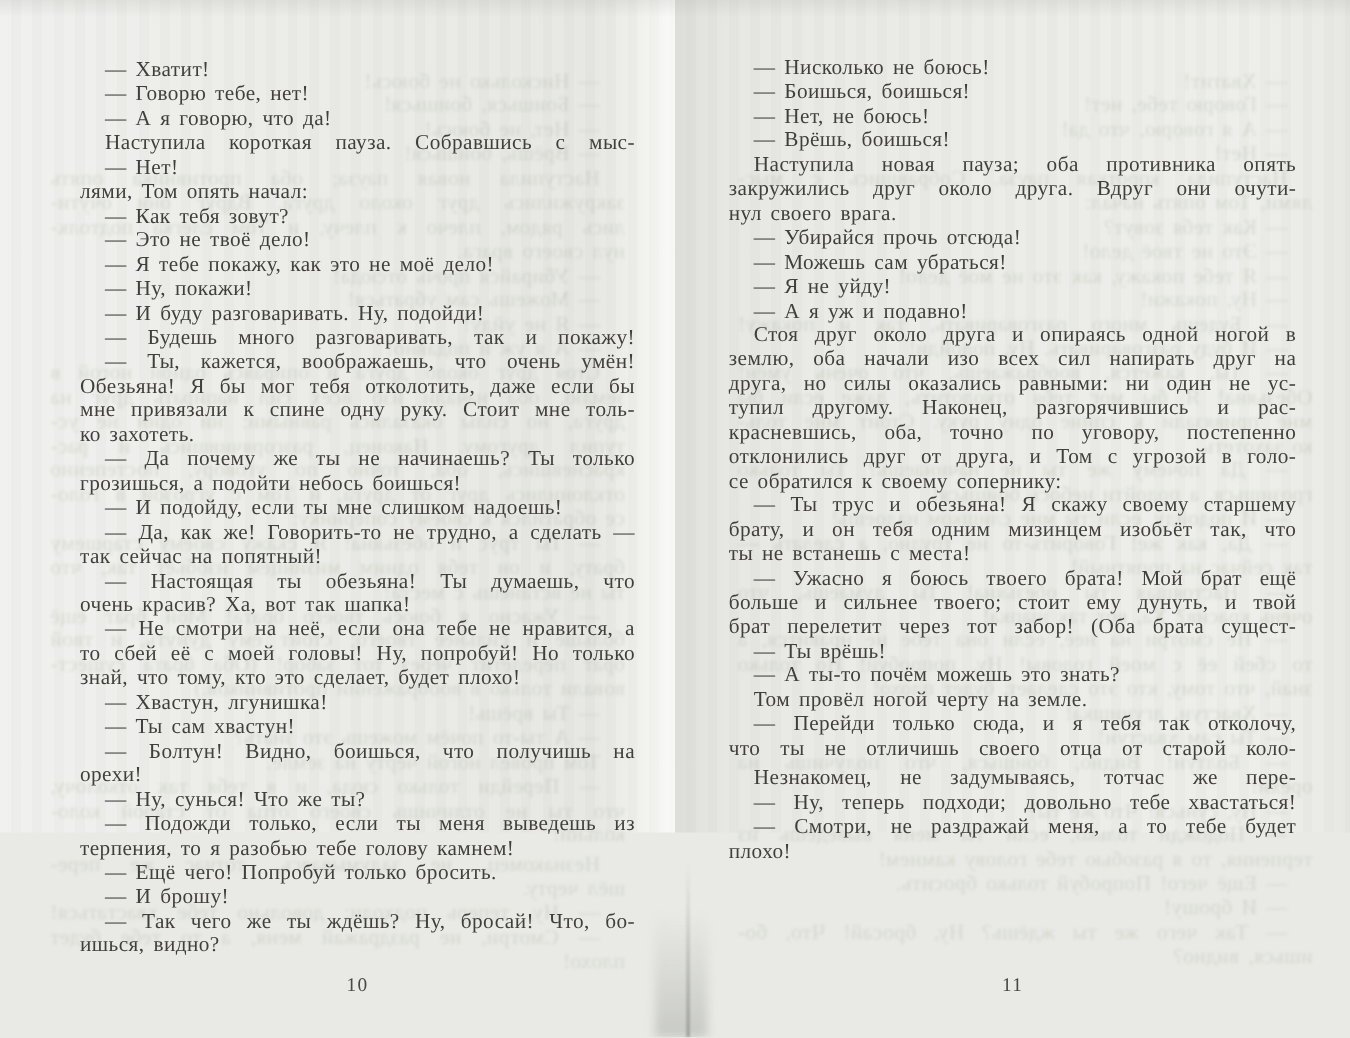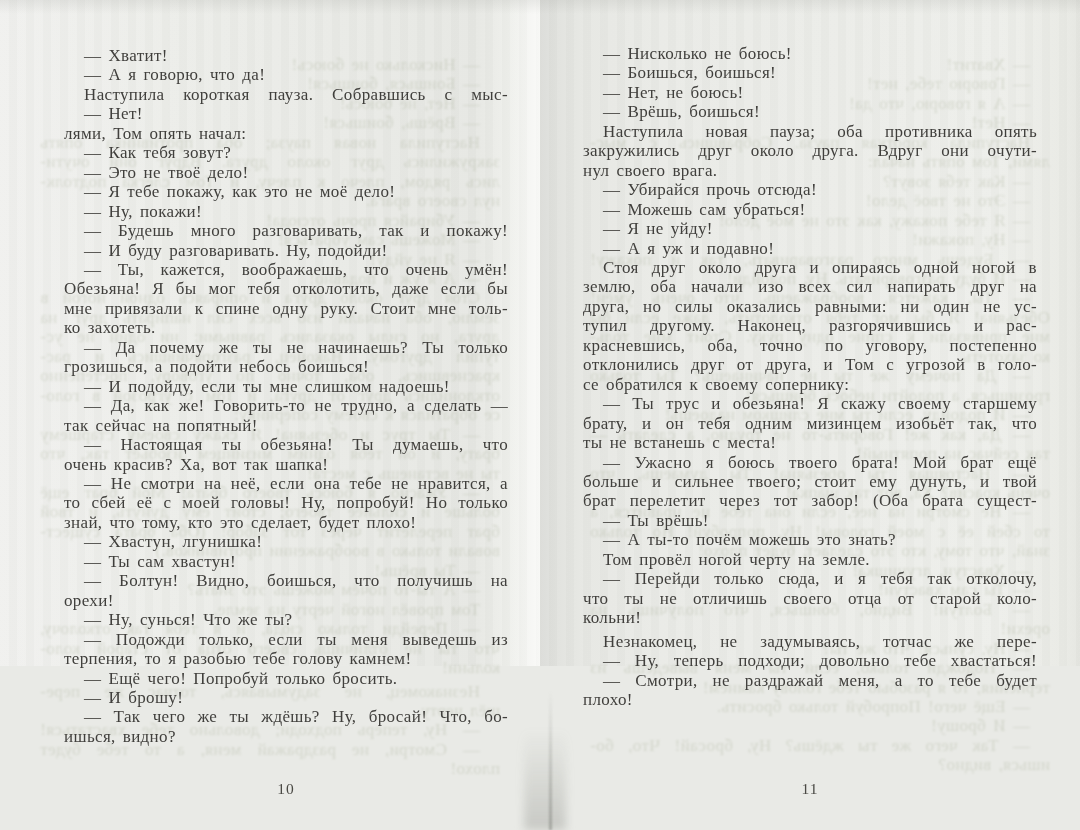--- a/index.html
+++ b/index.html
@@ -115,30 +115,31 @@
         <div class="line just">что ты не отличишь своего отца от старой коло-</div>
         <div class="line">кольни!</div>
         <div class="line ind just gap">Незнакомец, не задумываясь, тотчас же пере-</div>
         <div class="line">шёл черту.</div>
         <div class="line ind just">— Ну, теперь подходи; довольно тебе хвастаться!</div>
         <div class="line ind just">— Смотри, не раздражай меня, а то тебе будет</div>
         <div class="line">плохо!</div>
       </div>
     <div class="text-block">
         <div class="line ind">— Хватит!</div>
+        <div class="line ind">— Говорю тебе, нет!</div>
         <div class="line ind">— А я говорю, что да!</div>
         <div class="line ind just">Наступила короткая пауза. Собравшись с мыс-</div>
         <div class="line ind">— Нет!</div>
         <div class="line">лями, Том опять начал:</div>
         <div class="line ind">— Как тебя зовут?</div>
         <div class="line ind">— Это не твоё дело!</div>
         <div class="line ind">— Я тебе покажу, как это не моё дело!</div>
         <div class="line ind">— Ну, покажи!</div>
+        <div class="line ind">— И буду разговаривать. Ну, подойди!</div>
         <div class="line ind just">— Будешь много разговаривать, так и покажу!</div>
-        <div class="line ind">— И буду разговаривать. Ну, подойди!</div>
         <div class="line ind just">— Ты, кажется, воображаешь, что очень умён!</div>
         <div class="line just">Обезьяна! Я бы мог тебя отколотить, даже если бы</div>
         <div class="line just">мне привязали к спине одну руку. Стоит мне толь-</div>
         <div class="line">ко захотеть.</div>
         <div class="line ind just">— Да почему же ты не начинаешь? Ты только</div>
         <div class="line">грозишься, а подойти небось боишься!</div>
         <div class="line ind">— И подойду, если ты мне слишком надоешь!</div>
         <div class="line ind just">— Да, как же! Говорить-то не трудно, а сделать —</div>
         <div class="line">так сейчас на попятный!</div>
         <div class="line ind just">— Настоящая ты обезьяна! Ты думаешь, что</div>
@@ -224,21 +225,20 @@
         <div class="line just">брату, и он тебя одним мизинцем изобьёт так, что</div>
         <div class="line">ты не встанешь с места!</div>
         <div class="line ind just">— Ужасно я боюсь твоего брата! Мой брат ещё</div>
         <div class="line just">больше и сильнее твоего; стоит ему дунуть, и твой</div>
         <div class="line just">брат перелетит через тот забор! (Оба брата сущест-</div>
         <div class="line ind">— Ты врёшь!</div>
         <div class="line ind">— А ты-то почём можешь это знать?</div>
         <div class="line ind">Том провёл ногой черту на земле.</div>
         <div class="line ind just">— Перейди только сюда, и я тебя так отколочу,</div>
         <div class="line just">что ты не отличишь своего отца от старой коло-</div>
-        <div class="line">кольни!</div>
         <div class="line ind just gap">Незнакомец, не задумываясь, тотчас же пере-</div>
         <div class="line ind just">— Ну, теперь подходи; довольно тебе хвастаться!</div>
         <div class="line ind just">— Смотри, не раздражай меня, а то тебе будет</div>
         <div class="line">плохо!</div>
       </div>
     <div class="folio">11</div>
   </div>
 
   <div class="gutter-line"></div>
   <div class="gutter-bottom"></div>

